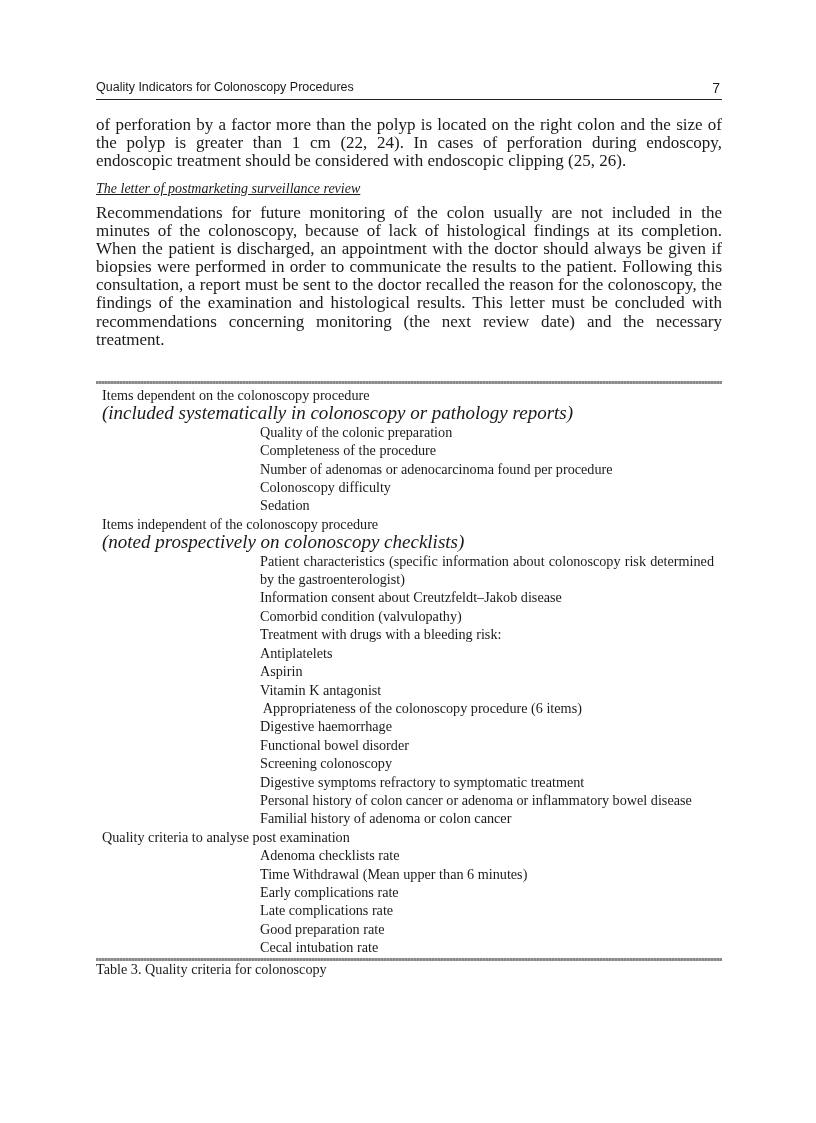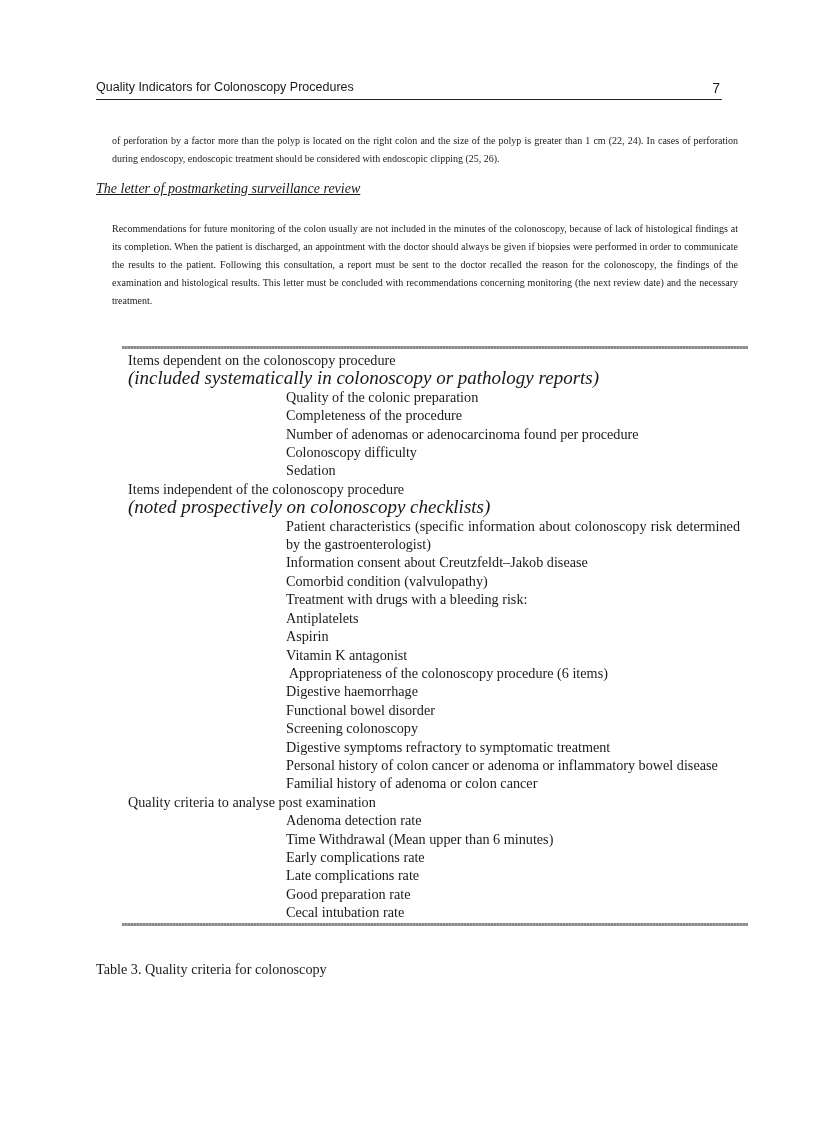--- a/index.html
+++ b/index.html
@@ -33,24 +33,24 @@
       justify-content: space-between;
       align-items: flex-start;
       padding-bottom: 1px;
     }
     .running-header .page-number {
       font-size: 14px;
       padding-right: 2px;
     }
     .body-text {
       font-family: "Liberation Serif", serif;
-      font-size: 10px;
+      font-size: 17px;
       line-height: 18.1px;
       text-align: justify;
-      margin: 16px;
+      margin: 0;
     }
     .p1 {
       position: absolute;
       top: 116px;
       left: 0;
       width: 626px;
     }
     .section-heading {
       position: absolute;
       top: 180px;
@@ -62,24 +62,23 @@
       line-height: 18px;
     }
     .p2 {
       position: absolute;
       top: 204px;
       left: 0;
       width: 626px;
     }
     .table-wrap {
       position: absolute;
-      top: 346px;
+      top: 381px;
       left: 0;
       width: 626px;
-      margin-left: 26px;
     }
     .rule {
       width: 626px;
       height: 3px;
       background: repeating-linear-gradient(90deg, #8a8a8a 0px, #8a8a8a 2px, #a6a6a6 2px, #a6a6a6 3px);
     }
     .table-body {
       padding: 2px 0 1px 0;
       font-family: "Liberation Serif", serif;
       font-size: 14.2px;
@@ -151,21 +150,21 @@
         <div class="item">Digestive haemorrhage</div>
         <div class="item">Functional bowel disorder</div>
         <div class="item">Screening colonoscopy</div>
         <div class="item">Digestive symptoms refractory to symptomatic treatment</div>
         <div class="item">Personal history of colon cancer or adenoma or inflammatory bowel disease</div>
         <div class="item">Familial history of adenoma or colon cancer</div>
       </div>
 
       <div>
         <div class="group-title">Quality criteria to analyse post examination</div>
-        <div class="item">Adenoma detection rate</div>
+        <div class="item">Adenoma checklists rate</div>
         <div class="item">Time Withdrawal (Mean upper than 6 minutes)</div>
         <div class="item">Early complications rate</div>
         <div class="item">Late complications rate</div>
         <div class="item">Good preparation rate</div>
         <div class="item">Cecal intubation rate</div>
       </div>
 
     </div>
     <div class="rule"></div>
   </div>

